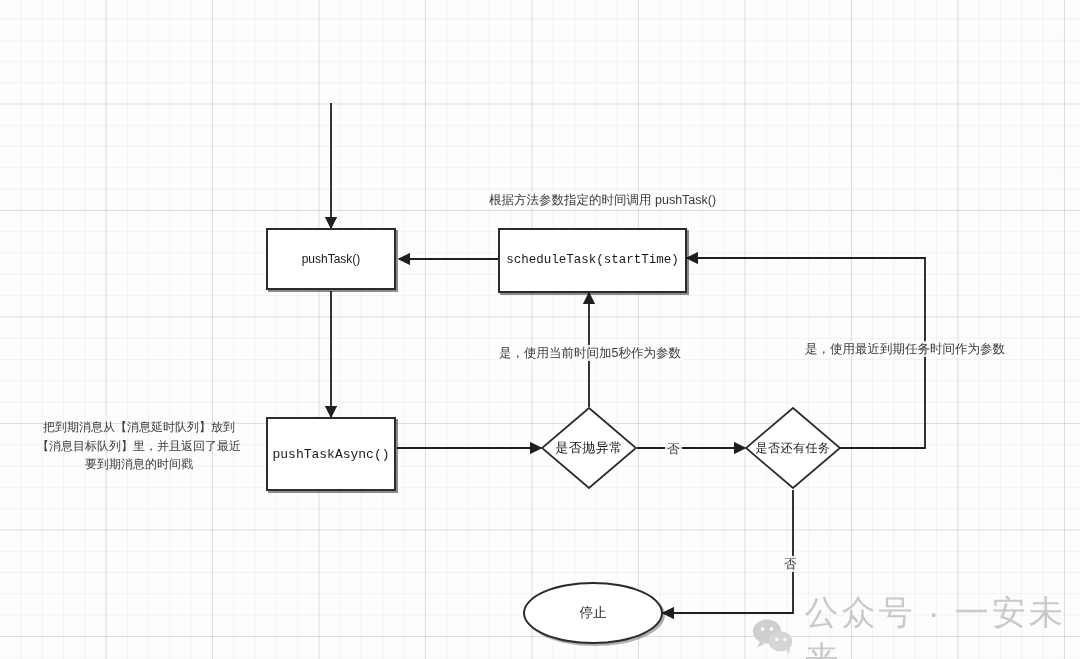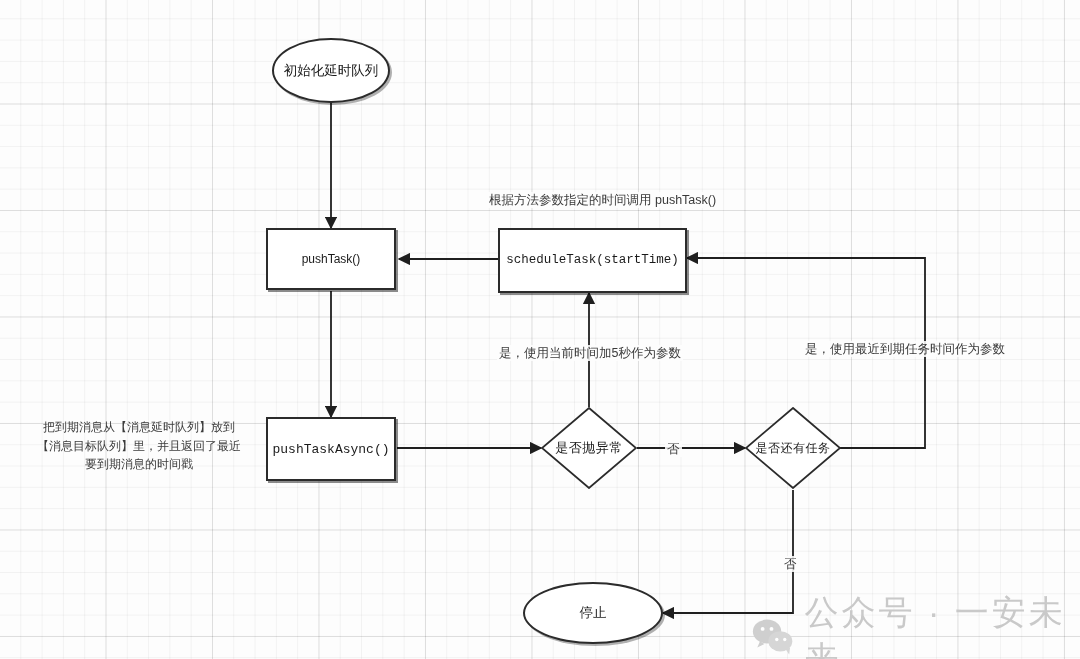--- a/index.html
+++ b/index.html
@@ -130,29 +130,26 @@
       <path d="M 589 407 L 589 293"></path>
 
       <path d="M 637 448 L 745 448"></path>
 
       <path d="M 840 448 L 925 448 L 925 258 L 687 258"></path>
 
       <path d="M 793 490 L 793 613 L 663 613"></path>
     </g>
   </svg>
 
-  <div class="node ellipse sans" style="left:272px; top:38px; width:118px; height:65px; font-size:13.5px;">
-    <span>初始化延时队列</span>
-  </div>
 
   <div class="node rect sans" style="left:266px; top:228px; width:130px; height:62px; font-size:12px;">
     <span>pushTask()</span>
   </div>
 
-  <div class="node rect mono" style="left:266px; top:417px; width:130px; height:64px; font-size:13px;">
+  <div class="node rect mono" style="left:266px; top:417px; width:130px; height:74px; font-size:13px;">
     <span>pushTaskAsync()</span>
   </div>
 
   <div class="node rect" style="left:498px; top:228px; width:189px; height:65px; font-size:12.5px;">
     <span class="mono node-line" style="font-size:12.5px;">scheduleTask(startTime)</span>
   </div>
 
   <div class="diamond-wrap" style="left:541px; top:407px; width:96px; height:82px;">
     <svg class="diamond-shape" viewBox="0 0 96 82">
       <polygon points="48,1 95,41 48,81 1,41" fill="#ffffff" stroke="#2b2b2b" stroke-width="1.8"></polygon>

